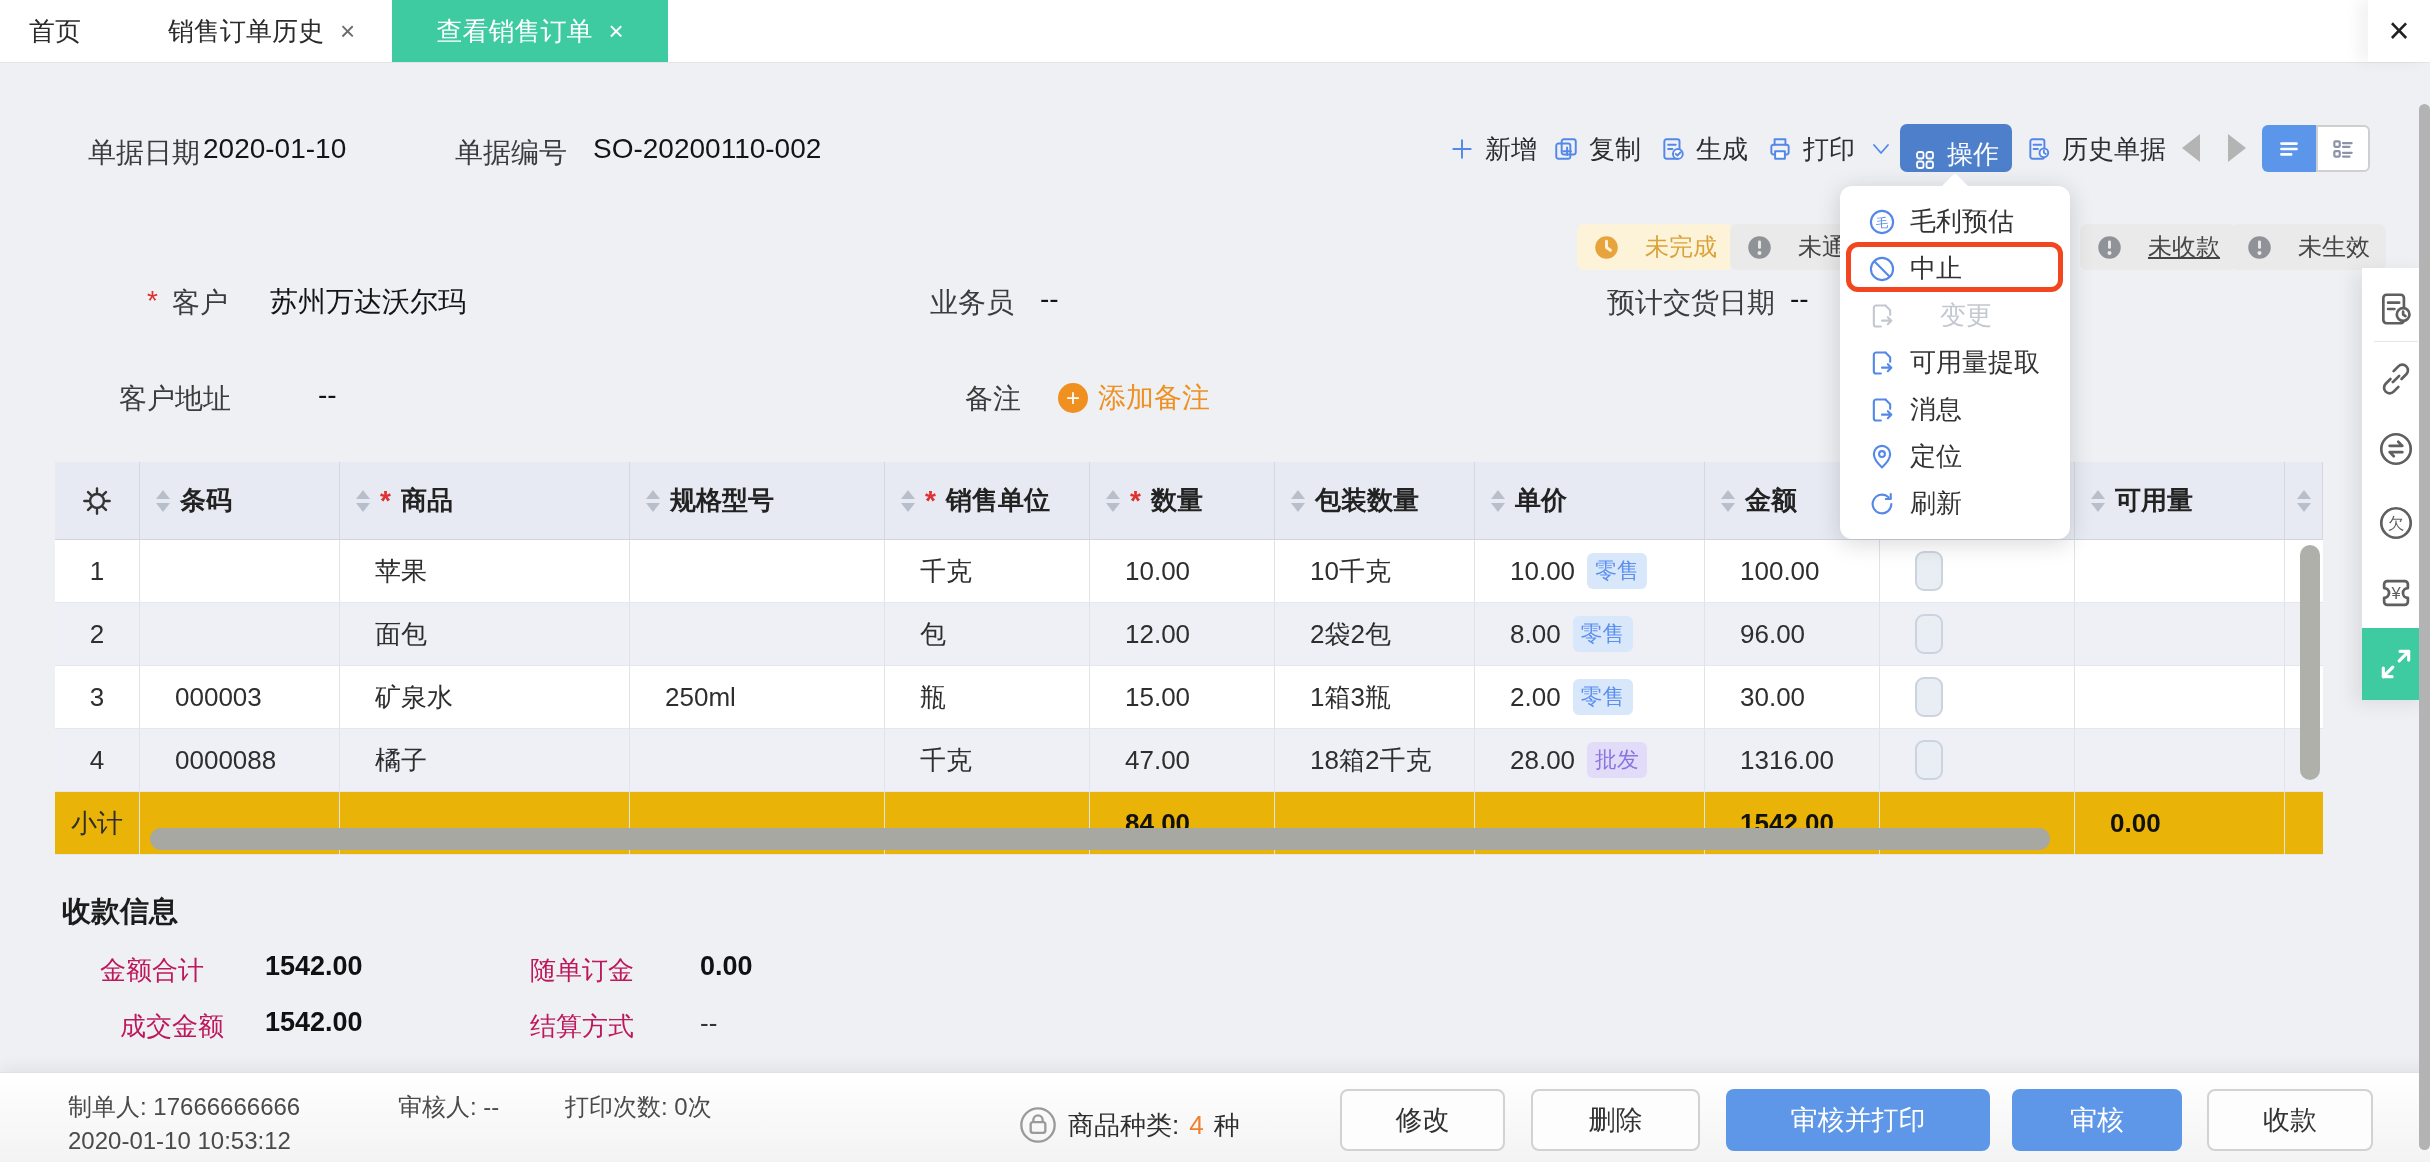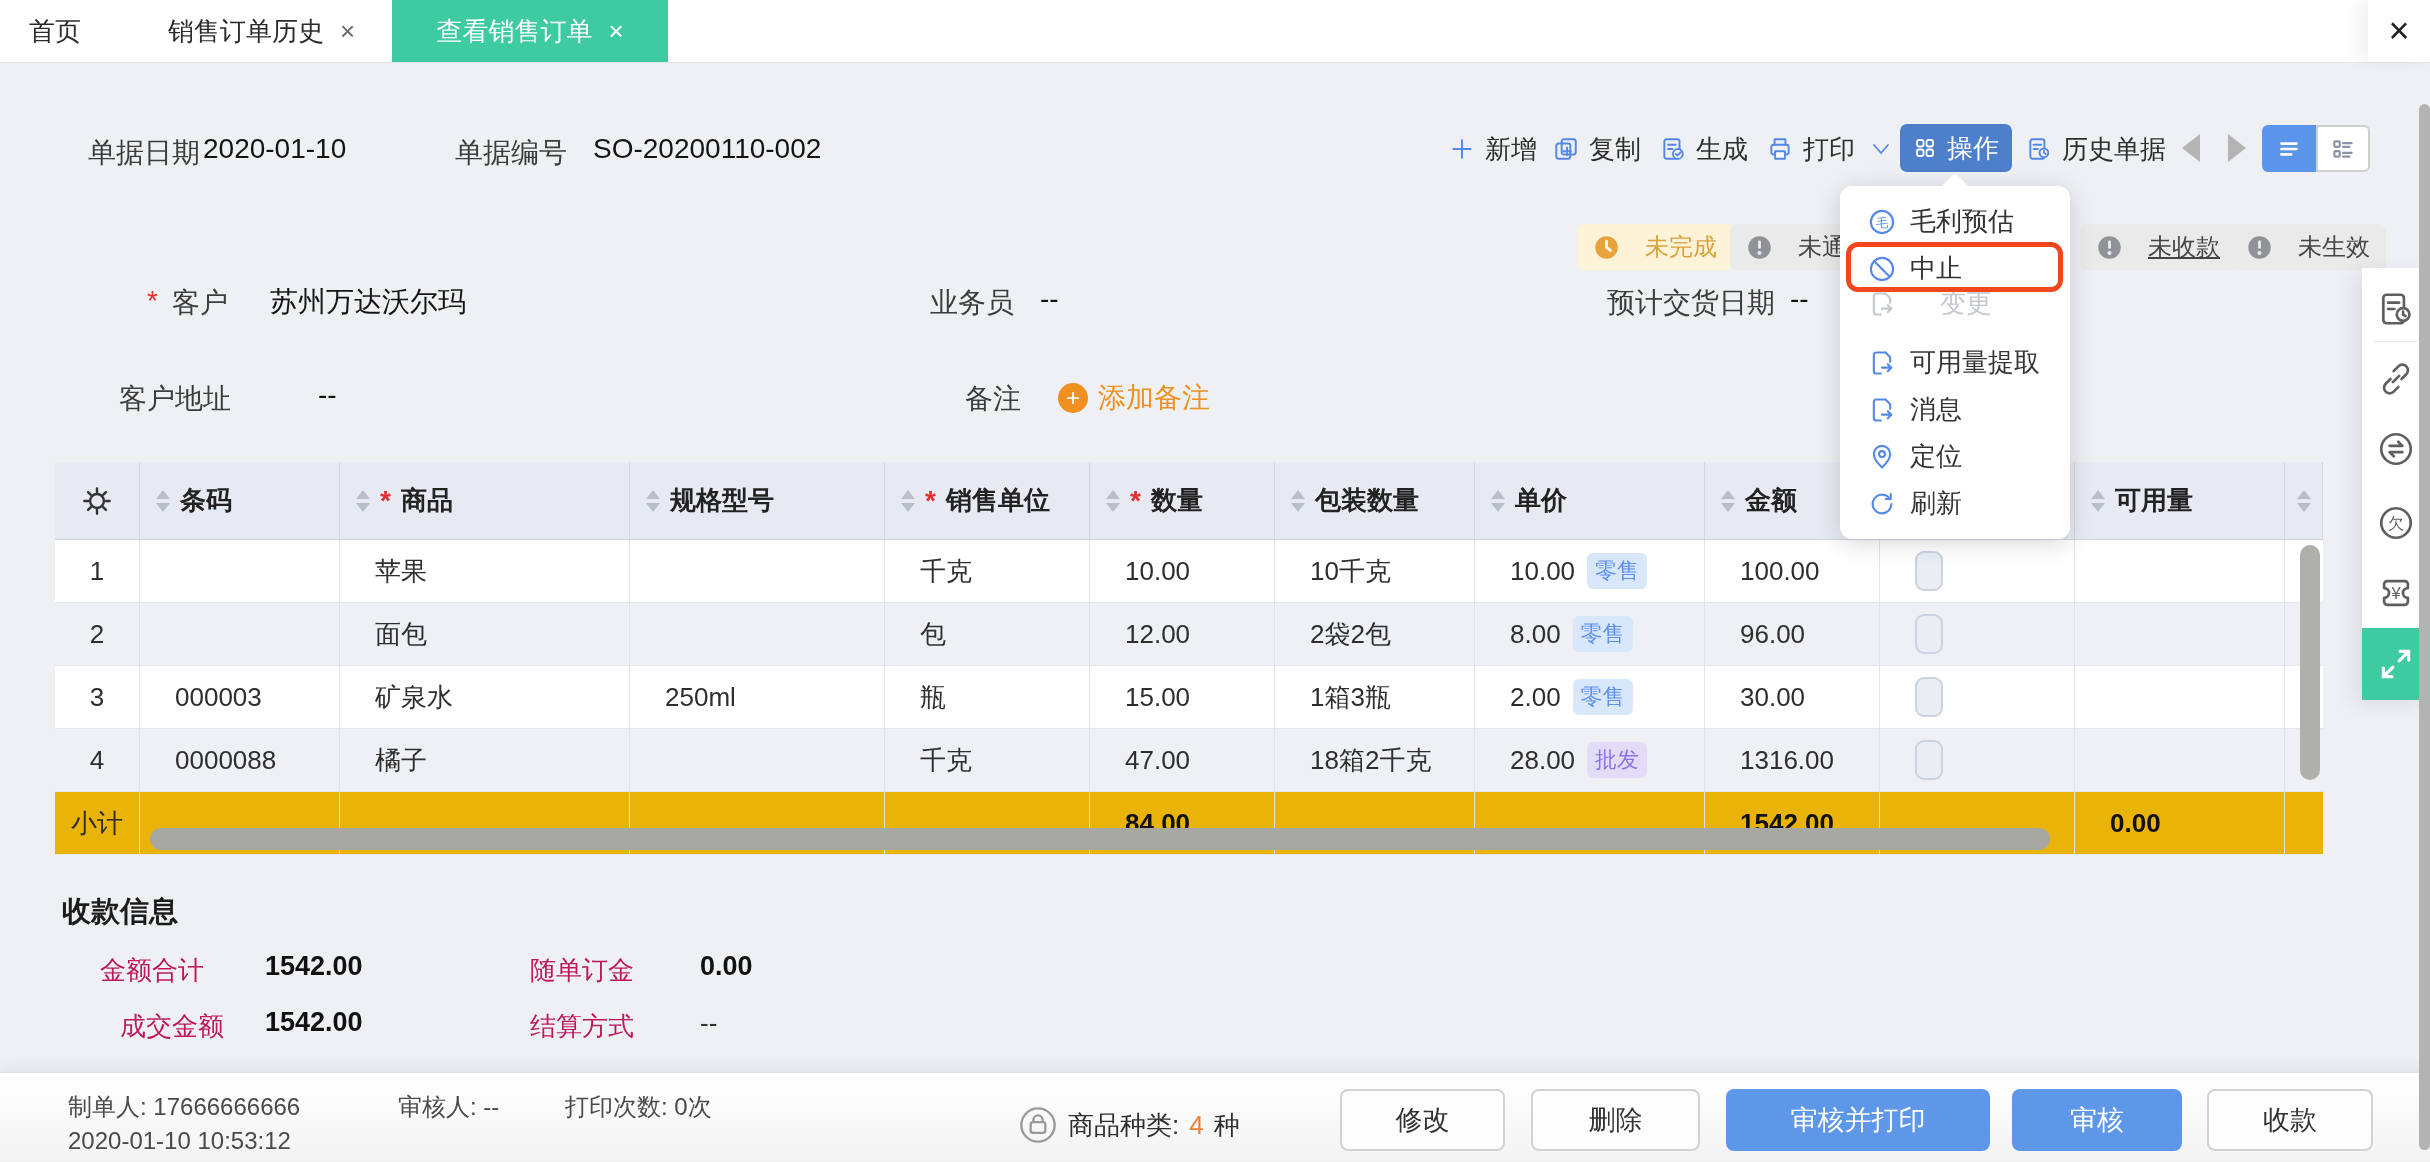--- a/index.html
+++ b/index.html
@@ -13,21 +13,21 @@
   .tab.active{background:#3ecba2;color:#fff;justify-content:center;}
   .tab.active .x{color:#fff;}
   .win-close{position:absolute;top:0;right:0;width:62px;height:62px;background:#fff;display:flex;align-items:center;justify-content:center;
              font-size:36px;color:#222;box-shadow:-10px 0 14px rgba(0,0,0,.05);}
   
   .lbl{font-size:28px;color:#3c3c3c;}
   .val{font-size:28px;color:#141414;}
   .tbtn{position:absolute;top:126px;height:46px;display:flex;align-items:center;gap:10px;font-size:26px;color:#2e2e2e;cursor:pointer;}
   .tbtn svg{stroke:#5488e8;fill:none;stroke-width:1.8;stroke-linecap:round;stroke-linejoin:round;}
   .action-btn{position:absolute;left:1900px;top:124px;width:112px;height:48px;background:#4d7fcb;border-radius:7px;
-              display:flex;align-items:center;justify-content:center;gap:10px;color:#fff;font-size:26px;cursor:pointer;}
+              display:flex;align-items:flex-end;justify-content:center;gap:10px;color:#fff;font-size:26px;cursor:pointer;}
   .action-btn svg{stroke:#fff;fill:none;stroke-width:1.8;}
   .toggle{position:absolute;top:125px;width:54px;height:47px;box-sizing:border-box;display:flex;align-items:center;justify-content:center;cursor:pointer;}
   
   .badge{position:absolute;top:224px;height:46px;border-radius:7px;display:flex;align-items:center;gap:25px;padding:0 16px;font-size:24px;}
   .badge.warn{background:#fdf3d8;color:#d9a23a;}
   .badge.gray{background:#eaeaea;color:#454545;}
   
   .star{color:#e03030;font-size:28px;}
   .orange{color:#ef9020;}
   
@@ -427,21 +427,21 @@
         </svg>
       <span>毛利预估</span>
     </div>
     <div class="mi" style="top:59px;">
       <svg width="28" height="28" viewBox="0 0 24 24">
           <circle cx="12" cy="12" r="9.5"></circle>
           <path d="M5.6 5.6 L18.4 18.4"></path>
         </svg>
       <span>中止</span>
     </div>
-    <div class="mi disabled" style="top:94px;gap:44px;">
+    <div class="mi disabled" style="top:106px;gap:44px;">
       <svg width="28" height="28" viewBox="0 0 24 24">
           <path d="M15 3 H7 a2 2 0 0 0 -2 2 v14 a2 2 0 0 0 2 2 h4"></path>
           <path d="M15 3 l4 4 v4"></path>
           <path d="M12 16 h8 m-3 -3 l3 3 -3 3"></path>
         </svg>
       <span>变更</span>
     </div>
     <div class="mi" style="top:153px;">
       <svg width="28" height="28" viewBox="0 0 24 24">
           <path d="M15 3 H7 a2 2 0 0 0 -2 2 v14 a2 2 0 0 0 2 2 h4"></path>

